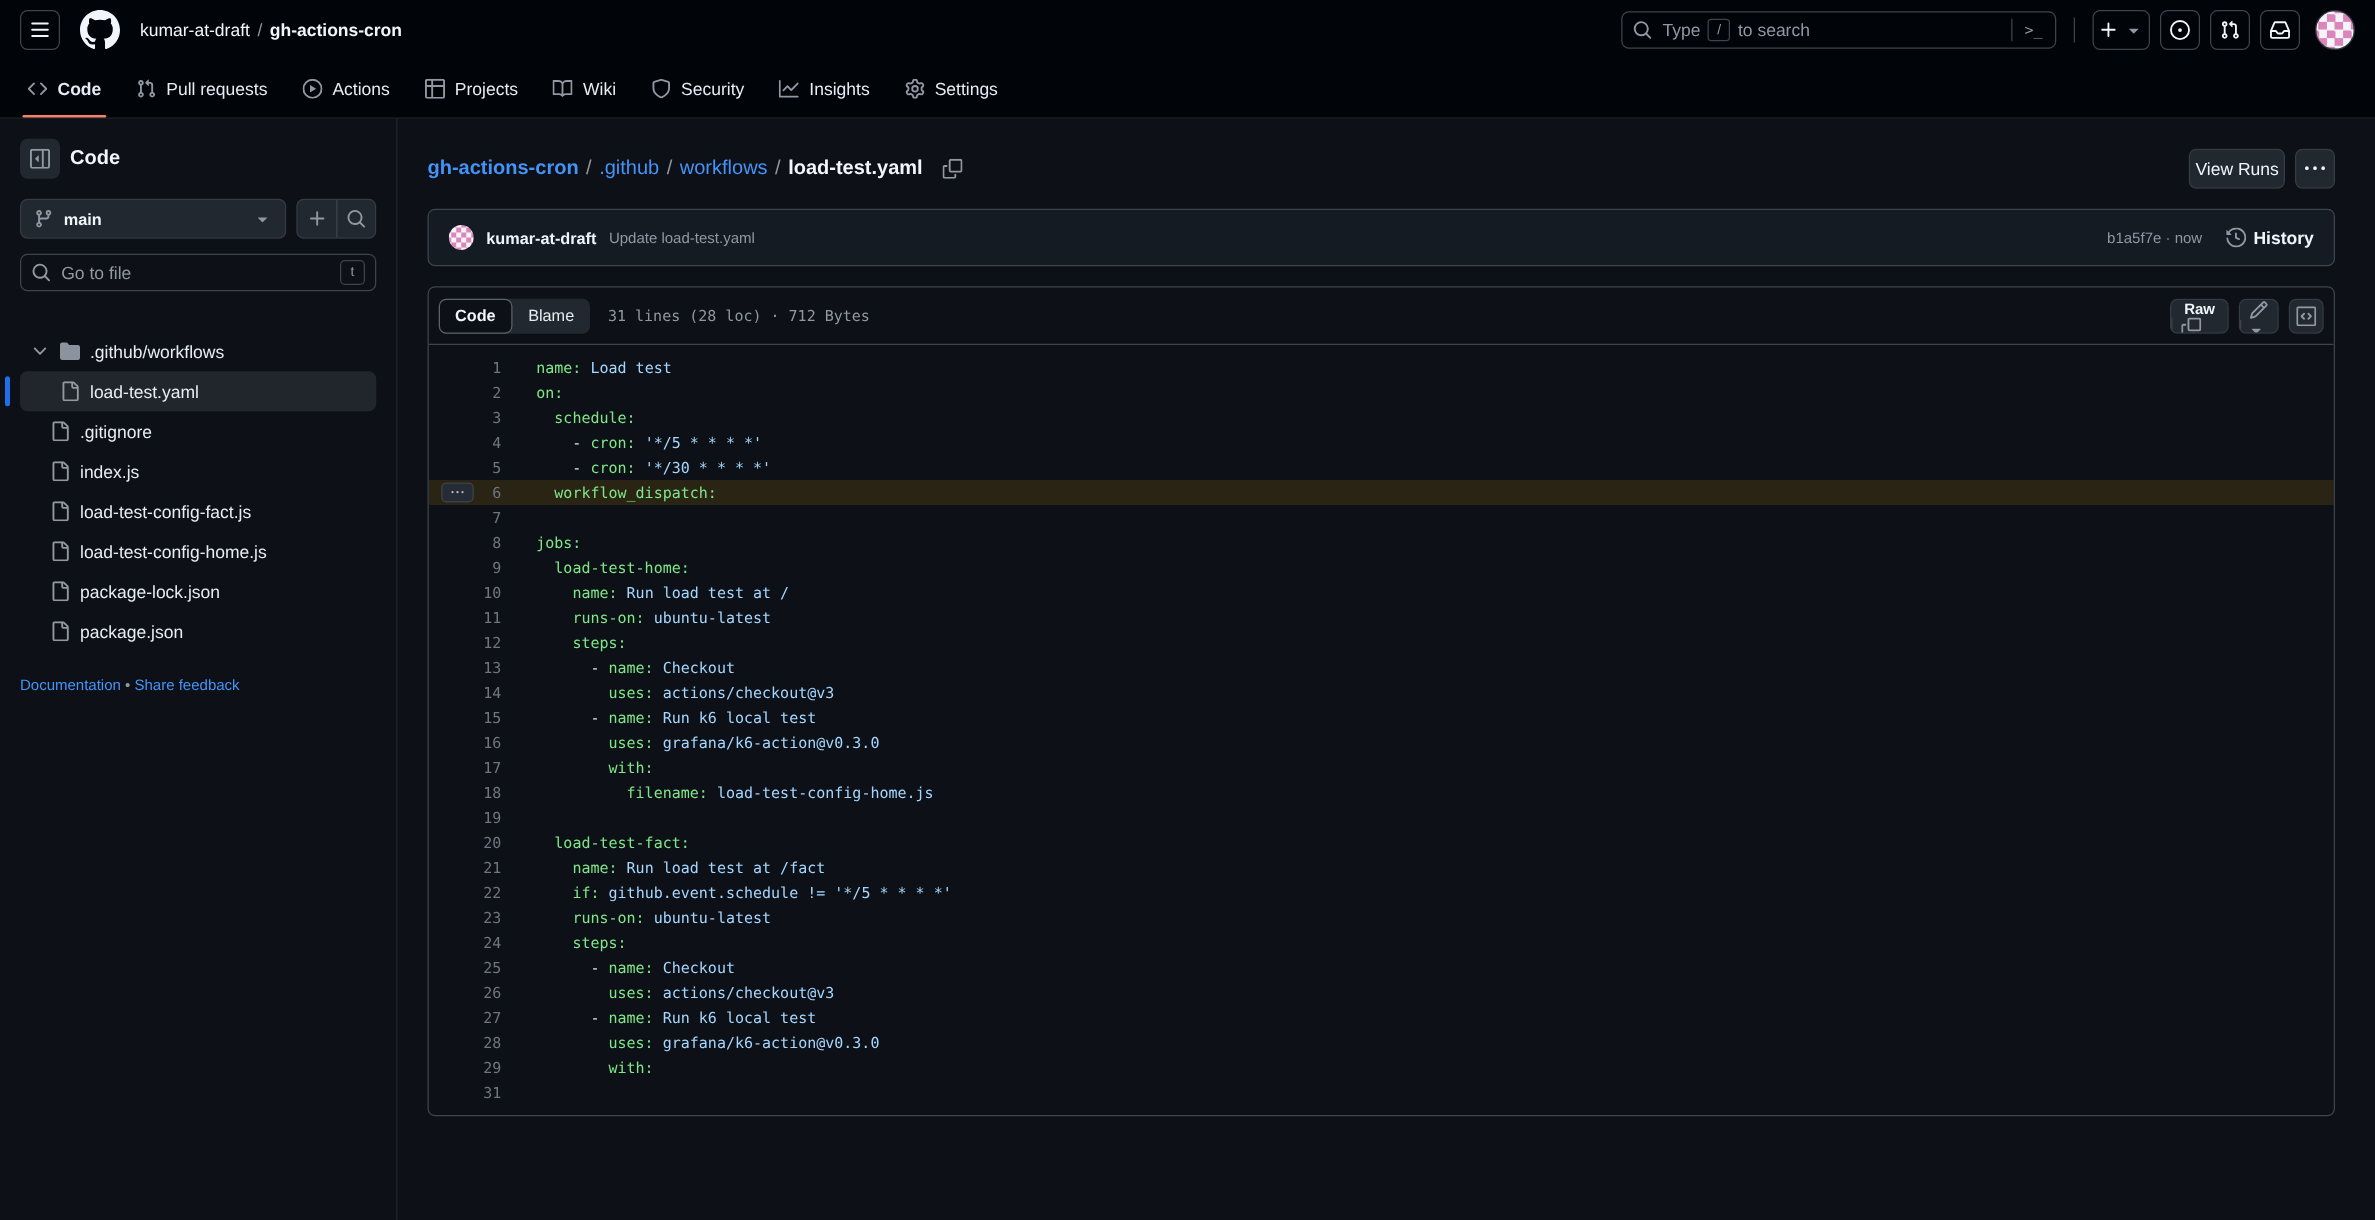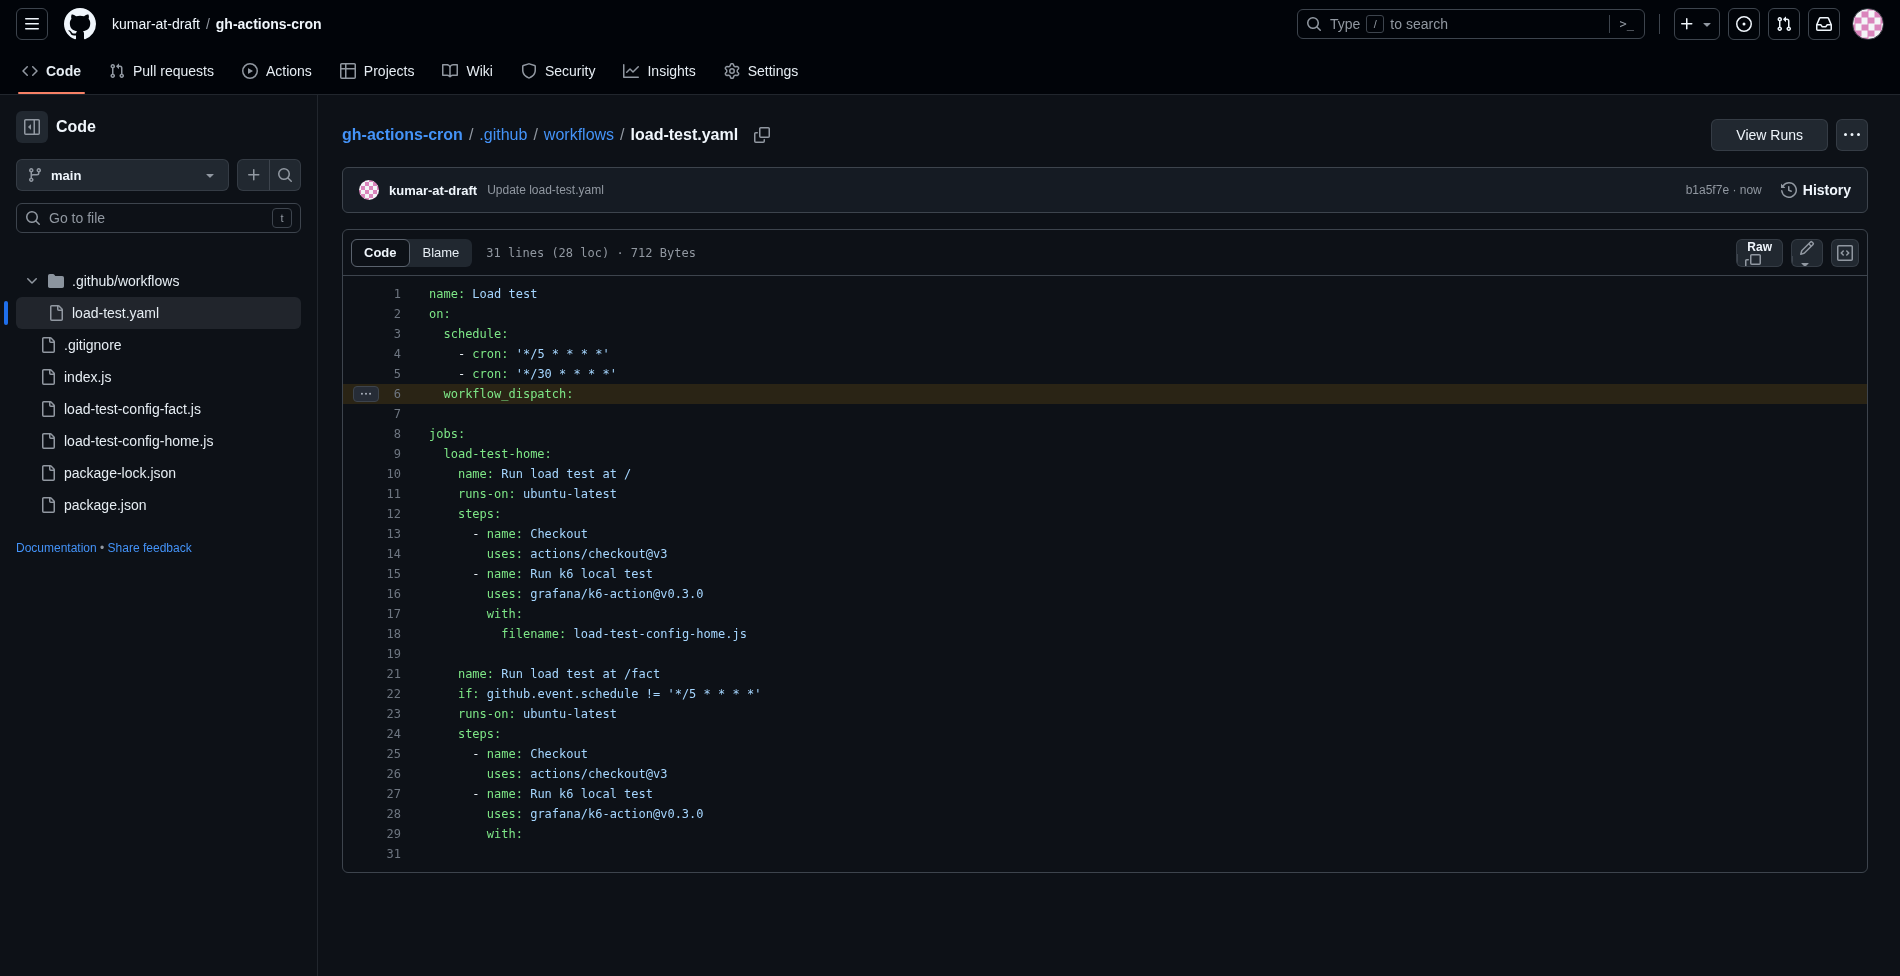--- a/index.html
+++ b/index.html
@@ -73,21 +73,21 @@
   
   .content{flex:1;padding:24px 32px 0 24px;min-width:0;}
   .file-head{display:flex;align-items:center;height:32px;}
   .breadcrumb{display:flex;align-items:center;gap:6px;font-size:16px;}
   .breadcrumb a{color:var(--link);text-decoration:none;font-weight:600;}
   .breadcrumb a.part{font-weight:400;}
   .breadcrumb .sep{color:var(--muted);}
   .breadcrumb .file{font-weight:600;color:var(--fg-bright);}
   .copy-path{background:none;border:none;color:var(--muted);margin-left:6px;display:flex;padding:4px;border-radius:6px;}
   .head-actions{margin-left:auto;display:flex;gap:8px;}
-  .btn{height:32px;padding:0 24px;background:var(--btn);border:1px solid var(--btn-border);border-radius:6px;color:var(--fg-bright);font-size:14px;font-weight:500;display:flex;align-items:center;}
+  .btn{height:32px;padding:0 4px;background:var(--btn);border:1px solid var(--btn-border);border-radius:6px;color:var(--fg-bright);font-size:14px;font-weight:500;display:flex;align-items:center;}
   .kebab-btn{width:32px;justify-content:center;padding:0;color:var(--fg-bright);}
 
   .commit-bar{margin-top:16px;height:46px;background:var(--bg-inset);border:1px solid var(--border);border-radius:6px;display:flex;align-items:center;padding:0 16px;gap:10px;}
   .commit-avatar{width:20px;height:20px;border-radius:50%;background:repeating-conic-gradient(#da85bc 0% 25%, #f3f5f7 0% 50%) 50%/ 8px 8px;}
   .commit-author{font-weight:600;font-size:13px;color:var(--fg-bright);text-decoration:none;}
   .commit-msg{font-size:12px;color:var(--muted);text-decoration:none;}
   .commit-right{margin-left:auto;display:flex;align-items:center;gap:19px;}
   .commit-meta{font-size:12px;color:var(--muted);}
   .history-btn{background:none;border:none;display:flex;align-items:center;gap:6px;color:var(--fg-bright);font-size:14px;font-weight:600;}
   .history-btn .h-icon{color:var(--muted);display:flex;}
@@ -564,20 +564,24 @@
           </div>
           <div class="code-row">
             <span class="ln">18</span>
             <span class="lc"><span class="tok-p">          </span><span class="tok-k">filename:</span><span class="tok-p"> </span><span class="tok-v">load-test-config-home.js</span></span>
           </div>
           <div class="code-row">
             <span class="ln">19</span>
             <span class="lc"></span>
           </div>
           <div class="code-row">
+            <span class="ln">20</span>
+            <span class="lc"><span class="tok-p">  </span><span class="tok-k">load-test-fact:</span></span>
+          </div>
+          <div class="code-row">
             <span class="ln">21</span>
             <span class="lc"><span class="tok-p">    </span><span class="tok-k">name:</span><span class="tok-p"> </span><span class="tok-v">Run load test at /fact</span></span>
           </div>
           <div class="code-row">
             <span class="ln">22</span>
             <span class="lc"><span class="tok-p">    </span><span class="tok-k">if:</span><span class="tok-p"> </span><span class="tok-v">github.event.schedule != '*/5 * * * *'</span></span>
           </div>
           <div class="code-row">
             <span class="ln">23</span>
             <span class="lc"><span class="tok-p">    </span><span class="tok-k">runs-on:</span><span class="tok-p"> </span><span class="tok-v">ubuntu-latest</span></span>

